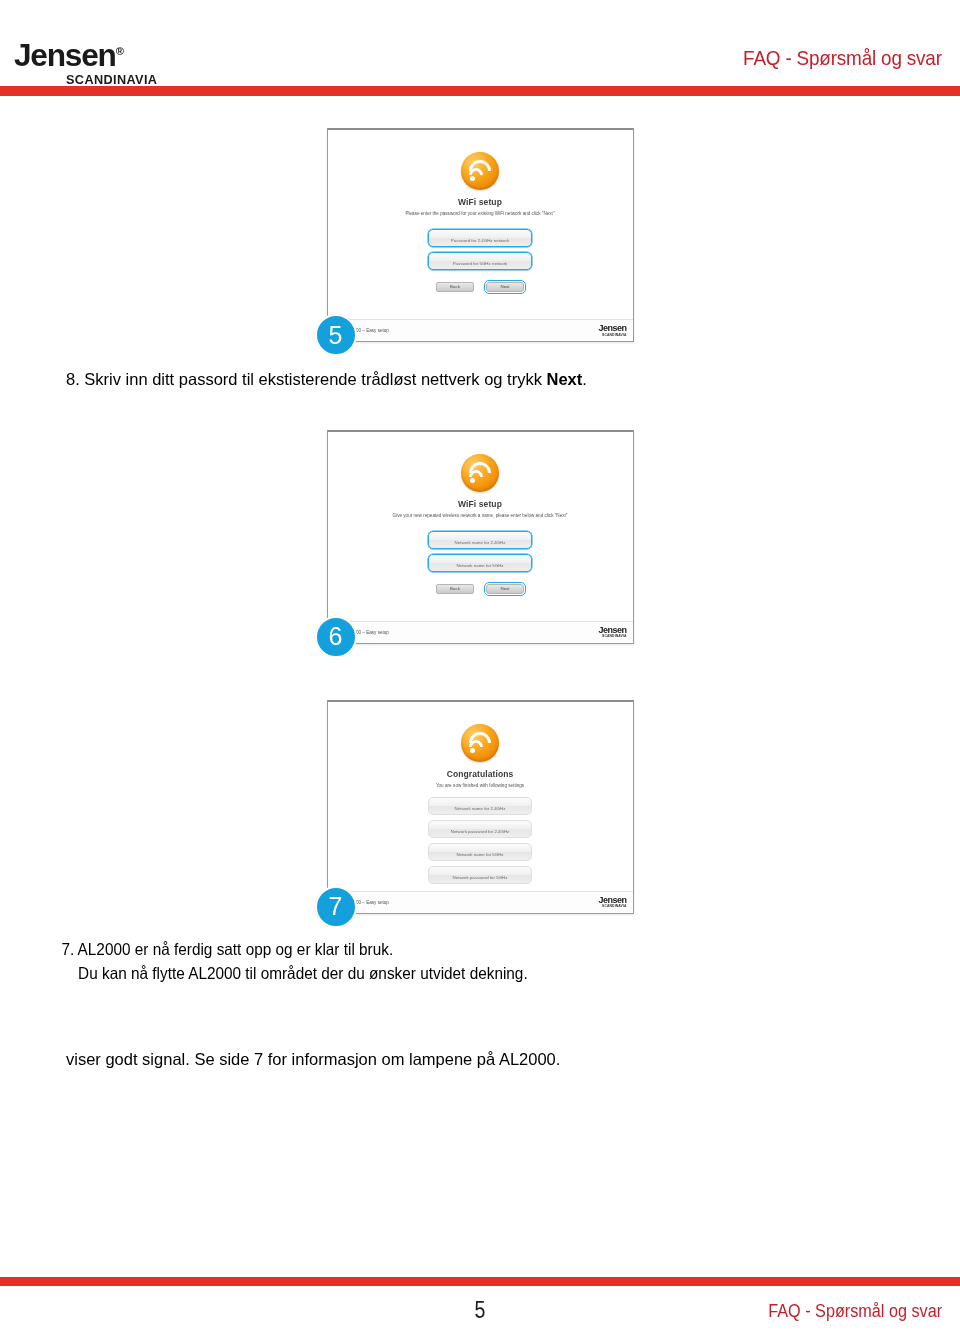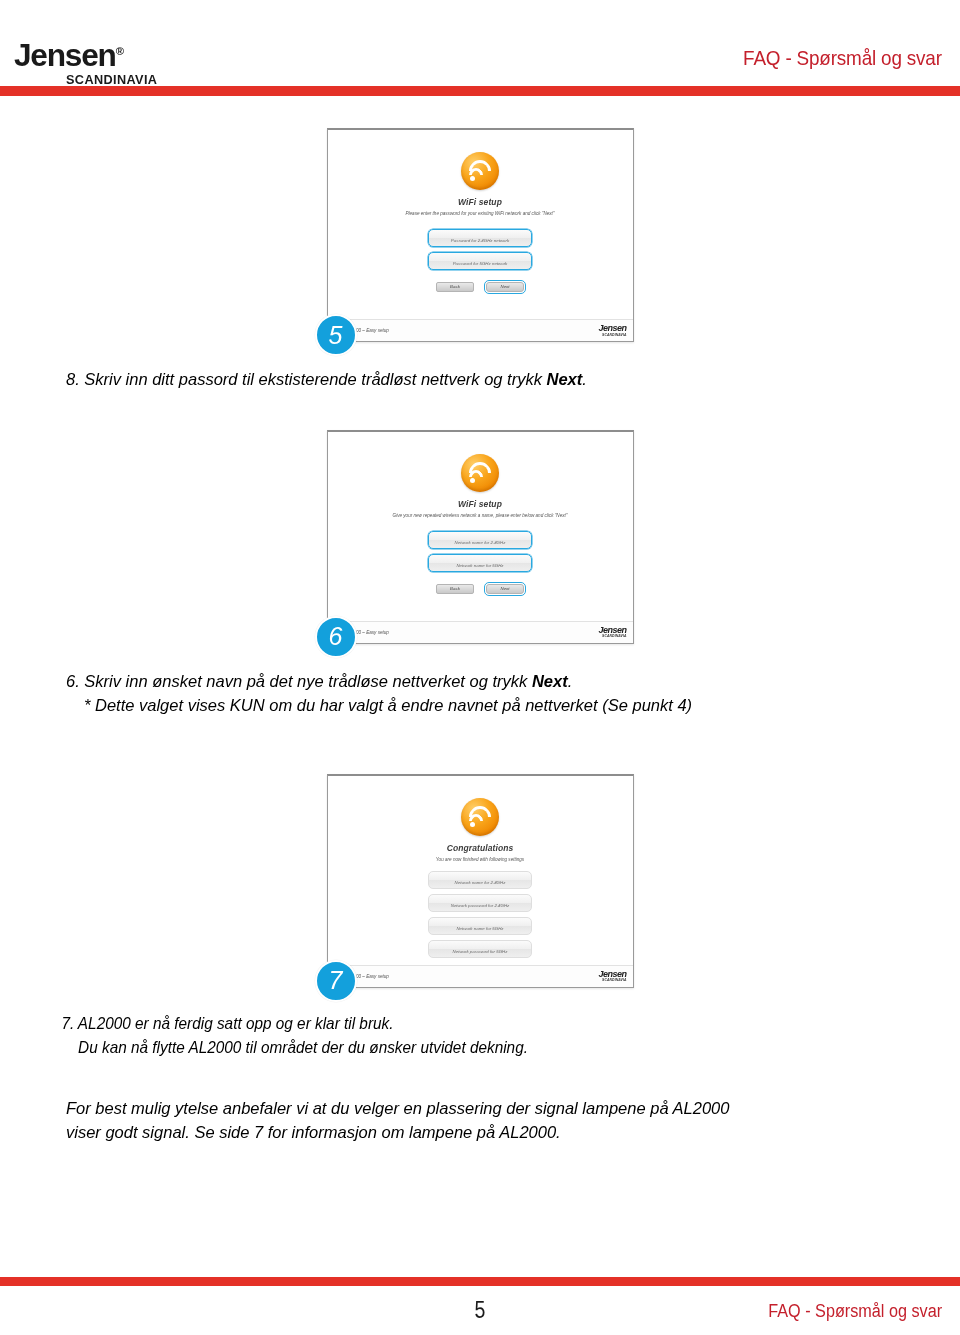--- a/index.html
+++ b/index.html
@@ -71,21 +71,20 @@
     top: 52px;
     width: 960px;
     height: 10px;
     background: #e43127;
   }
 
   
   .content {
     position: relative;
     width: 960px;
-    font-style: italic;
   }
 
   
   .shot-wrap {
     position: relative;
     margin: 0 auto;
     width: 307px;
   }
   .shot {
     position: relative;
@@ -391,24 +390,20 @@
         <span class="shot-footer-text">AirLink 2000 – Easy setup</span>
         <span class="shot-logo">
           <span class="shot-logo-word">Jensen</span>
           <span class="shot-logo-sub">SCANDINAVIA</span>
         </span>
       </div>
     </div>
     <div class="step-badge" style="left:-12px; bottom:-14px;">6</div>
   </div>
 
-  <div class="step-text" style="margin-top:26px;">
-    <span><span>6. Skriv inn ønsket navn på det nye trådløse nettverket og trykk </span><b>Next</b><span>.</span></span>
-    <span class="line2">* Dette valget vises KUN om du har valgt å endre navnet på nettverket (Se punkt 4)</span>
-  </div>
 
   <div class="shot-wrap" style="margin-top:56px;">
     <div class="shot" style="height:214px;">
       <div class="shot-inner">
         <div class="wifi-icon">
           <span class="wifi-arc a1"></span>
           <span class="wifi-arc a2"></span>
         </div>
         <div class="shot-title">Congratulations</div>
         <div class="shot-sub">You are now finished with following settings</div>
@@ -440,21 +435,21 @@
     </div>
     <div class="step-badge" style="left:-12px; bottom:-14px;">7</div>
   </div>
 
   <div class="step-text condensed" style="margin-top:24px;">
     <span>7. AL2000 er nå ferdig satt opp og er klar til bruk.</span>
     <span class="line2">Du kan nå flytte AL2000 til området der du ønsker utvidet dekning.</span>
   </div>
 
   <div class="para condensed" style="margin-top:36px;">
-    <span>For best mulig ytelse anbefaler vi at du velger en plassering der signal lampene på AL2000</span><br>
+    <br>
     <span>viser godt signal. Se side 7 for informasjon om lampene på AL2000.</span>
   </div>
 
 </div>
 
 <div class="page-footer">
   <div class="footer-rule"></div>
   <div class="footer-pageno">5</div>
   <div class="footer-title">FAQ - Spørsmål og svar</div>
 </div>

